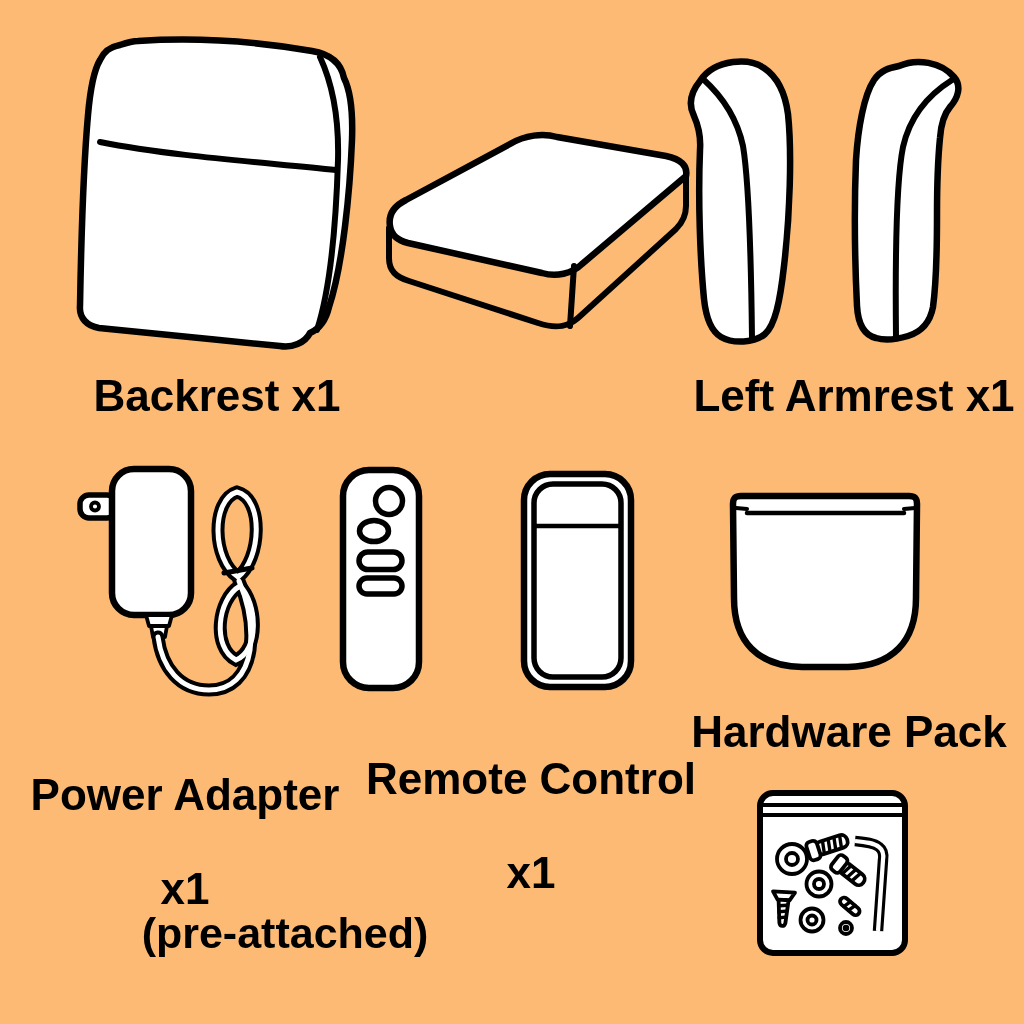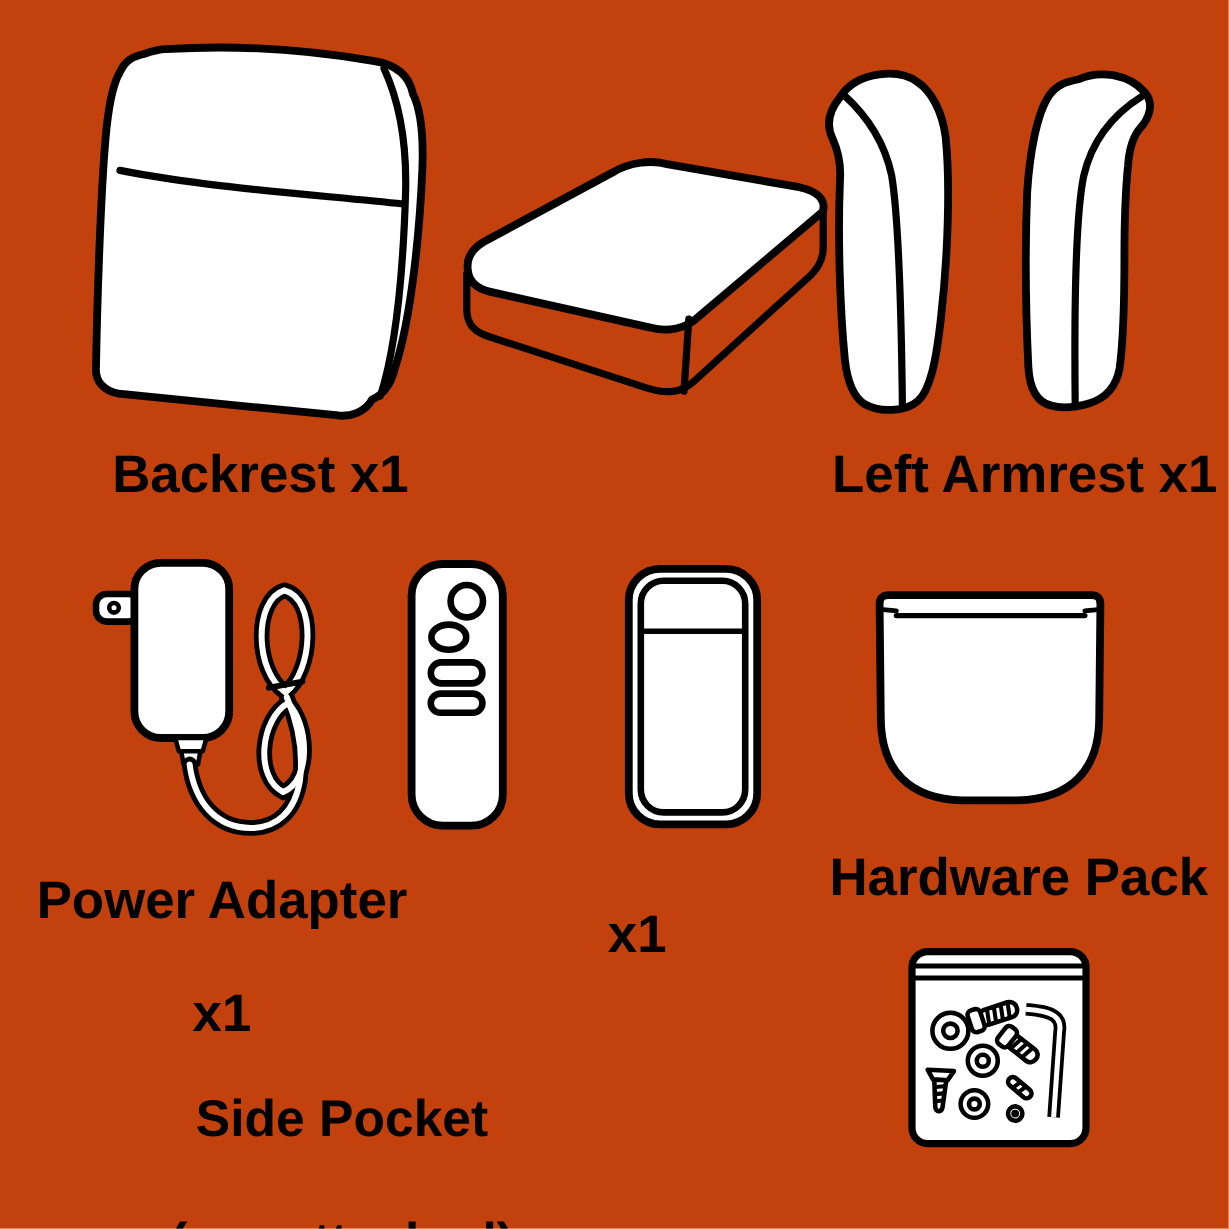--- a/index.html
+++ b/index.html
@@ -1,17 +1,17 @@
 <!DOCTYPE html>
 <html><head>
 <meta charset="utf-8">
 <style>
   html,body{margin:0;padding:0;background:#fff;}
   #canvas{
-    position:relative;width:1024px;height:1024px;background:#c2410c;
+    position:relative;width:1024px;height:1024px;background:#fdba74;
     overflow:hidden;font-family:"Liberation Sans", sans-serif;
   }
   #art{position:absolute;left:0;top:0;}
   .lbl{
     position:absolute;color:#000;text-align:center;
     font-weight:600;font-size:44px;line-height:47px;
     font-family:"Liberation Sans", sans-serif;white-space:pre-line;
   }
   .lbl.small{font-size:43px;line-height:51px;}
   
@@ -186,29 +186,29 @@
       <circle class="sm" cx="846" cy="928" r="6"></circle>
       <circle class="smln" cx="846" cy="928" r="1.6"></circle>
     </g>
   </svg>
 
   <div class="lbl" style="left:37px;top:372px;width:360px;">Backrest x1</div>
 
 
   <div class="lbl" style="left:674px;top:372px;width:360px;">Left Armrest x1</div>
 
-  <div class="lbl" style="left:5px;top:680px;width:360px;">
+  <div class="lbl" style="left:5px;top:724px;width:360px;">
     <div>Power Adapter</div>
     <div>x1</div>
   </div>
 
   <div class="lbl" style="left:331px;top:708px;width:400px;">
+    <div>Remote Control</div>
     <div>x1</div>
   </div>
 
   <div class="lbl" style="left:669px;top:708px;width:360px;">Hardware Pack</div>
 
   <div class="lbl small" style="left:85px;top:857px;width:400px;">
-    <div>Side Pocket</div>
     <div>(pre-attached)</div>
   </div>
 
 </div>
 
 </body></html>

